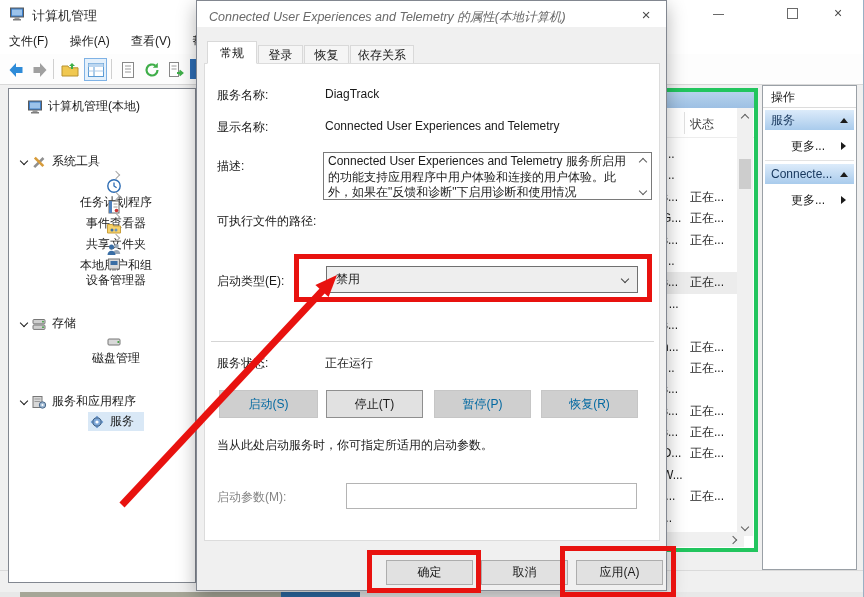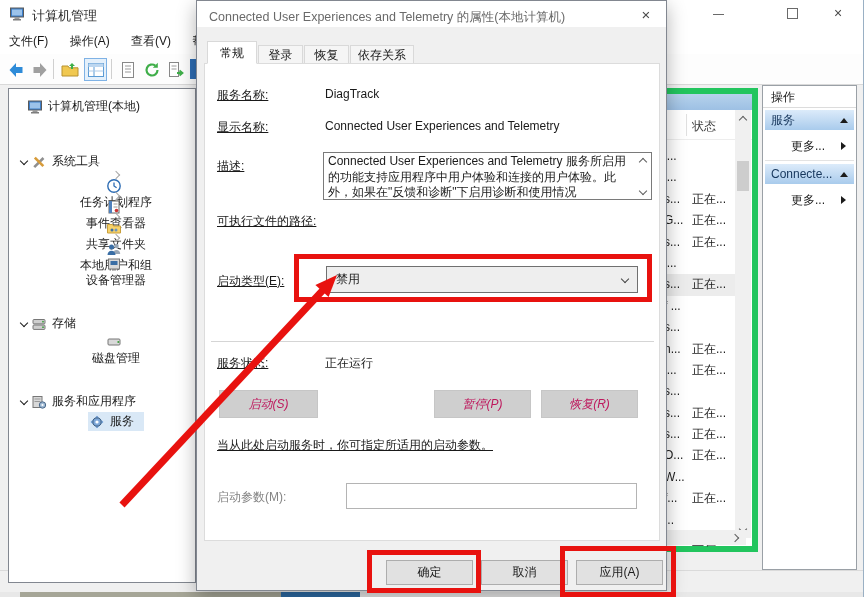--- a/index.html
+++ b/index.html
@@ -29,21 +29,21 @@
   .trow{height:21px;display:flex;align-items:center;white-space:nowrap;}
   .ind0{padding-left:18px;align-items:flex-end;} .ind1{padding-left:8px;margin-top:36px;} .ind2{padding-left:28px;flex-direction:column;}
   .chevbox{width:14px;display:inline-flex;justify-content:center;flex:none;}
   .chev{display:inline-block;width:5px;height:5px;border-right:1.4px solid #1b1b1b;border-bottom:1.4px solid #1b1b1b;}
   .chev.open{transform:rotate(45deg);margin-top:-2px;}
   .chev.closed{border-color:#a6a6a6;transform:rotate(-45deg);}
   .ticon{width:16px;height:16px;flex:none;margin-right:5px;}
   .tlabel{font-size:12px;}
   .sel-hl{display:inline-flex;align-items:center;background:#d9e8f6;padding:1px 10px 1px 1px;}
   
-  .listpanel{left:600px;top:88px;width:158px;height:464px;background:#fff;border:6px solid #22c55e;box-sizing:border-box;}
+  .listpanel{left:600px;top:88px;width:158px;height:464px;background:#fff;border:4px solid #22c55e;box-sizing:border-box;}
   .listbanner{left:0;top:0;width:100%;height:16px;background:linear-gradient(#b6d2ec,#9dc0e4);}
   .listhead{left:0;top:16px;width:100%;height:30px;background:#fff;border-bottom:1px solid #ededed;box-sizing:border-box;}
   .colsep{top:4px;width:1px;height:22px;background:#e0e0e0;}
   .sthdr{left:86px;top:8px;color:#3f3f3f;}
   .lrows{left:0;top:52px;width:138px;}
   .lrow{height:21.4px;line-height:21.4px;white-space:nowrap;overflow:hidden;padding-left:58px;}
   .lrow .frag{display:inline-block;width:28px;color:#1a1a1a;}
   .lrow .st{color:#1a1a1a;}
   .lrow.selected{background:#ececec;}
   .vscroll{right:1px;top:16px;width:16px;height:428px;background:#f0f0f0;}
@@ -62,39 +62,39 @@
            display:flex;align-items:center;padding:0 6px;box-sizing:border-box;color:#16365c;}
   .act-bar .lbl{flex:1;overflow:hidden;white-space:nowrap;}
   .tri-up{width:0;height:0;border-left:4px solid transparent;border-right:4px solid transparent;border-bottom:5px solid #1b1b1b;}
   .act-more{left:2px;width:89px;height:22px;display:flex;align-items:center;padding:0 8px 0 26px;box-sizing:border-box;}
   .act-more .lbl{flex:1;}
   .tri-right{width:0;height:0;border-top:4px solid transparent;border-bottom:4px solid transparent;border-left:5px solid #1b1b1b;}
   .act-sep{left:2px;width:89px;height:1px;background:#e3e3e3;}
   
   .dialog{left:196px;top:0;width:471px;height:591px;background:#f0f0f0;border:1px solid #828790;
           box-sizing:border-box;box-shadow:0 6px 18px rgba(0,0,0,.30);z-index:30;}
-  .dlg-titlebar{left:0;top:0;width:100%;height:26px;background:#fff;}
+  .dlg-titlebar{left:0;top:0;width:100%;height:26px;background:#fff;font-style:italic;}
   .dlg-title{left:12px;top:8px;font-size:12.5px;color:#6a6a6a;white-space:nowrap;}
   .dlg-close{right:0;top:0;width:40px;height:30px;text-align:center;line-height:28px;font-size:15px;color:#4a4a4a;}
   .tab{box-sizing:border-box;border:1px solid #d9d9d9;background:#f5f5f5;text-align:center;
        font-size:12px;color:#1a1a1a;z-index:1;}
   .tab.active{background:#fff;border-bottom:1px solid #fff;z-index:3;}
   .card{left:7px;top:62px;width:456px;height:478px;background:#fff;border:1px solid #dcdcdc;box-sizing:border-box;z-index:2;}
-  .flabel{color:#1a1a1a;text-decoration:underline;} .fgray{color:#848484;}
+  .flabel{color:#1a1a1a;} .fgray{color:#848484;}
   .descbox{left:126px;top:151px;width:329px;height:48px;border:1px solid #7a7a7a;background:#fff;
            box-sizing:border-box;overflow:hidden;z-index:4;}
   .desctext{padding:1px 18px 0 4px;line-height:15.5px;font-size:12px;}
   .desc-arr{right:2px;width:13px;height:13px;display:flex;align-items:center;justify-content:center;}
   .combo{left:129px;top:265px;width:312px;height:27px;background:#eeeeee;border:1px solid #707070;
          box-sizing:border-box;display:flex;align-items:center;padding:0 9px;z-index:4;}
   .combo .val{flex:1;}
   .hsepline{left:14px;top:340px;width:443px;height:1px;background:#d5d5d5;z-index:4;}
   .btn{position:absolute;height:28px;background:#e1e1e1;border:1px solid #8f8f8f;box-sizing:border-box;
        text-align:center;line-height:26px;font-size:12px;color:#1a1a1a;z-index:4;}
-  .btn.disabled{background:#cfcfcf;border-color:#c6c6c6;color:#be185d;font-style:italic;}
+  .btn.disabled{background:#cfcfcf;border-color:#c6c6c6;color:#0369a1;}
   .fbtn{position:absolute;width:87px;height:25px;background:#e1e1e1;border:1px solid #adadad;box-sizing:border-box;
         text-align:center;line-height:23px;z-index:4;}
   .paramsinput{left:149px;top:482px;width:291px;height:26px;border:1px solid #b4b4b4;background:#fff;
                box-sizing:border-box;font:12px "Liberation Sans","DejaVu Sans",sans-serif;padding:0 5px;z-index:4;}
   .dtext{z-index:4;}
   
   .anno{border:5px solid #e8120f;box-sizing:border-box;z-index:50;pointer-events:none;}
   #arrow-svg{left:0;top:0;width:864px;height:597px;z-index:50;pointer-events:none;}
 </style>
 </head>
@@ -468,20 +468,21 @@
       <span class="val">禁用</span>
       <span class="schev down" style="border-color:#444"></span>
     </div>
 
     <div class="abs hsepline"></div>
 
     <span class="abs dtext flabel" style="left:20px;top:354px">服务状态:</span>
     <span class="abs dtext" style="left:128px;top:354px">正在运行</span>
 
     <div class="btn disabled" style="left:22px;top:389px;width:99px">启动(S)</div>
+    <div class="btn" style="left:129px;top:389px;width:97px">停止(T)</div>
     <div class="btn disabled" style="left:237px;top:389px;width:97px">暂停(P)</div>
     <div class="btn disabled" style="left:344px;top:389px;width:97px">恢复(R)</div>
 
     <span class="abs dtext flabel" style="left:20px;top:436px">当从此处启动服务时，你可指定所适用的启动参数。</span>
 
     <span class="abs dtext fgray" style="left:20px;top:488px">启动参数(M):</span>
     <input class="abs paramsinput" type="text" value="" style="">
 
     <div class="fbtn" style="left:189px;top:559px">确定</div>
     <div class="fbtn" style="left:284px;top:559px">取消</div>

